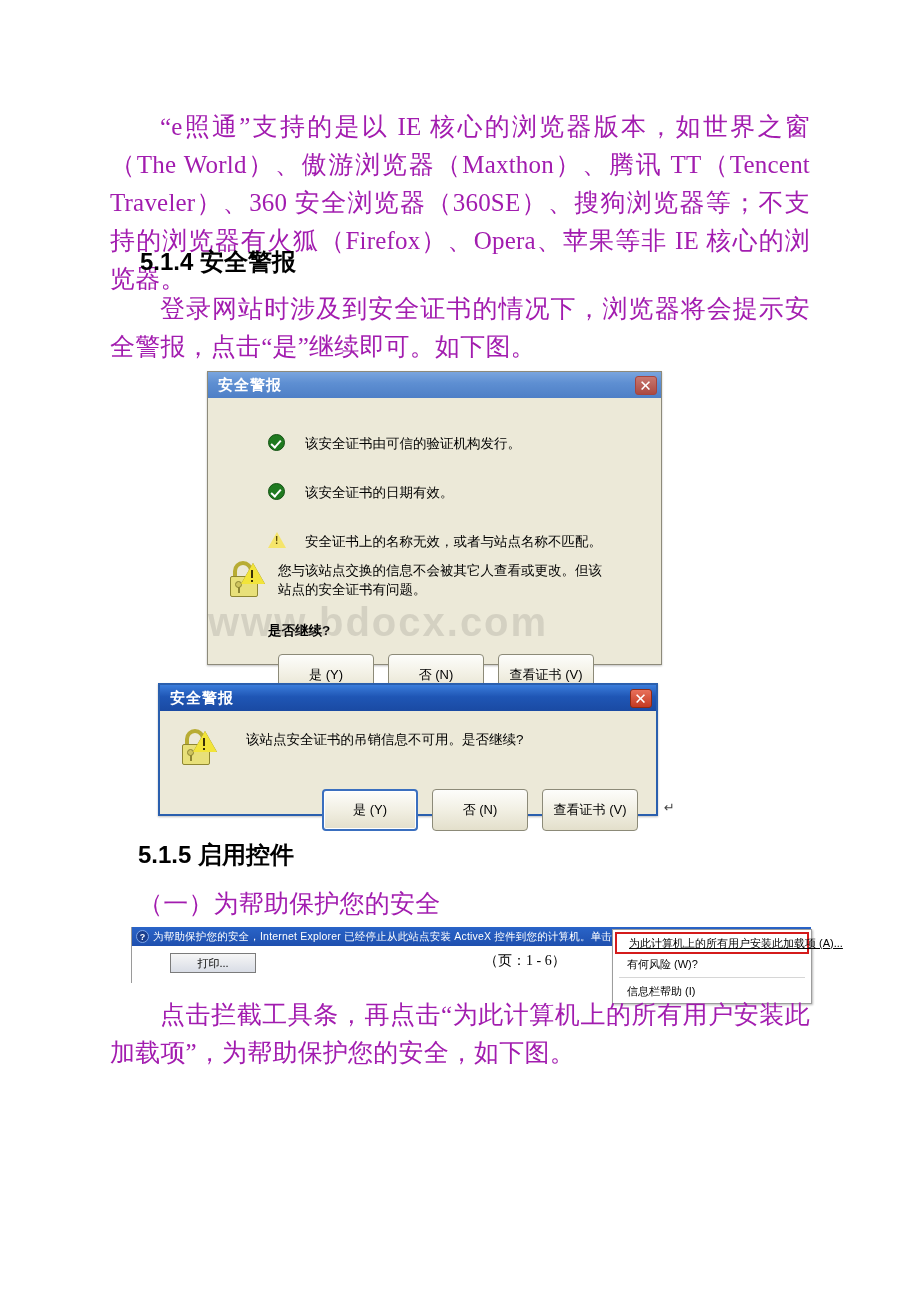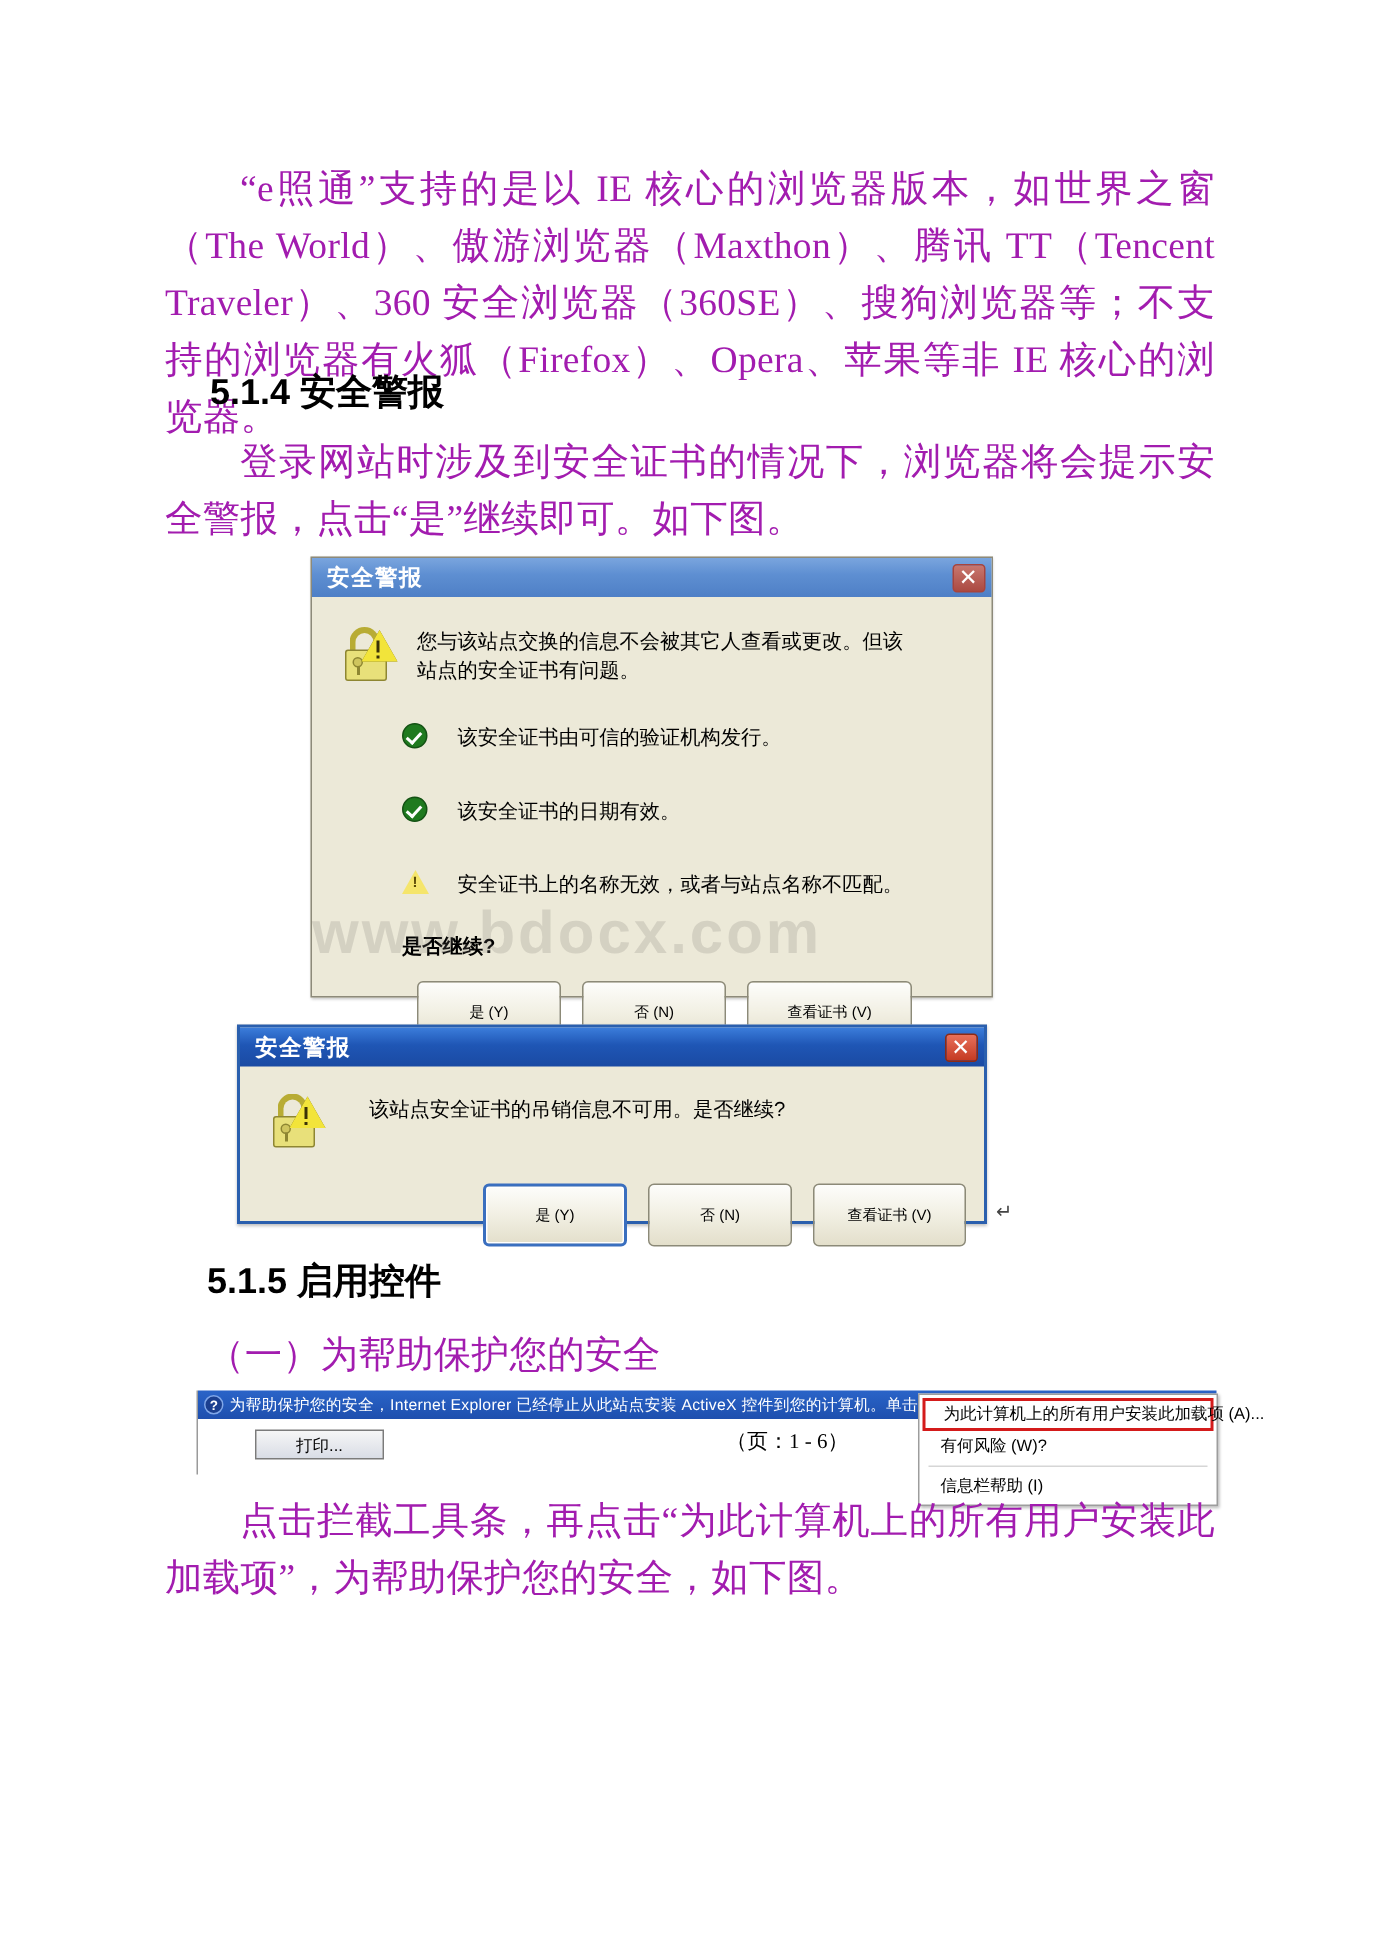--- a/index.html
+++ b/index.html
@@ -161,26 +161,26 @@
     position: absolute; left: -2px; top: 4px;
     font-family: "Liberation Sans", "DejaVu Sans", sans-serif;
     font-size: 10px; font-weight: bold; color: #5a4a06;
     line-height: 1;
   }
 
   
   .xp-btn {
     min-width: 96px;
     height: 42px;
-    padding: 0 26px;
+    padding: 0 10px;
     background: linear-gradient(180deg, #fdfdfb 0%, #f2f0e4 48%, #e3dfcb 100%);
     border: 1px solid #8c8a78;
     border-radius: 4px;
     font-family: "Liberation Sans", "DejaVu Sans", sans-serif;
-    font-size: 10px;
+    font-size: 13px;
     color: #000;
     display: flex; align-items: center; justify-content: center;
     cursor: pointer;
     white-space: nowrap;
   }
   .xp-btn.default {
     border: 2px solid #3a6fbf;
     box-shadow: inset 0 0 0 1px #ffffff;
   }
   .btn-row { display: flex; gap: 14px; }
@@ -264,20 +264,21 @@
   .ctx-item {
     padding: 3px 12px 3px 14px;
     white-space: nowrap;
     line-height: 14px;
     cursor: pointer;
   }
   .ctx-item.highlight {
     border: 2px solid #d41b1b;
     margin: 0 2px;
     padding: 2px 10px 2px 12px;
+    text-decoration: underline;
   }
   .ctx-sep {
     height: 1px;
     background: #d6d6d6;
     margin: 3px 6px;
   }
   .ie-para-mark {
     position: absolute;
     font-family: "Liberation Sans", "DejaVu Sans", sans-serif;
     font-size: 13px;
@@ -296,50 +297,50 @@
   <div class="doc-para" id="para-514">登录网站时涉及到安全证书的情况下，浏览器将会提示安全警报，点击“是”继续即可。如下图。</div>
 
   <div class="xp-dialog" id="dialog1" style="left:207px; top:371px; width:455px; height:294px;">
 
     <div class="xp-titlebar" style="background:linear-gradient(180deg,#7aa5de 0%,#5e8fd2 42%,#4e7fc6 100%);">
       <span class="xp-title-text">安全警报</span>
       <span class="xp-close" style="background:linear-gradient(180deg,#c8776f 0%,#ab4a42 100%);">✕</span>
     </div>
 
     <div class="xp-body" style="height:266px;">
+
+      <div style="padding:26px 0 0 48px;">
+
+        <div class="status-row" style="margin-bottom:30px;">
+          <span class="ok-icon"></span>
+          <span class="xp-text" style="margin-left:20px;">该安全证书由可信的验证机构发行。</span>
+        </div>
+
+        <div class="status-row" style="margin-bottom:30px;">
+          <span class="ok-icon"></span>
+          <span class="xp-text" style="margin-left:20px;">该安全证书的日期有效。</span>
+        </div>
+
+        <div class="status-row">
+          <span class="warn-icon"></span>
+          <span class="xp-text" style="margin-left:19px;">安全证书上的名称无效，或者与站点名称不匹配。</span>
+        </div>
+      </div>
 
       <div style="display:flex; gap:12px; padding:8px 6px 0 8px;">
         <div class="lock-icon">
           <div class="shackle"></div>
           <div class="body"></div>
           <div class="keyhole"></div>
           <div class="keyslot"></div>
           <div class="tri"></div>
           <div class="tri-inner"></div>
           <div class="tri-dot"></div>
         </div>
         <div class="xp-text" style="width:330px; padding-top:2px;">您与该站点交换的信息不会被其它人查看或更改。但该站点的安全证书有问题。</div>
-      </div>
-
-      <div style="padding:26px 0 0 48px;">
-
-        <div class="status-row" style="margin-bottom:30px;">
-          <span class="ok-icon"></span>
-          <span class="xp-text" style="margin-left:20px;">该安全证书由可信的验证机构发行。</span>
-        </div>
-
-        <div class="status-row" style="margin-bottom:30px;">
-          <span class="ok-icon"></span>
-          <span class="xp-text" style="margin-left:20px;">该安全证书的日期有效。</span>
-        </div>
-
-        <div class="status-row">
-          <span class="warn-icon"></span>
-          <span class="xp-text" style="margin-left:19px;">安全证书上的名称无效，或者与站点名称不匹配。</span>
-        </div>
       </div>
 
       <div class="xp-text" style="padding:22px 0 0 48px; font-weight:bold;">是否继续?</div>
 
       <div class="btn-row" style="padding:14px 0 0 58px;">
         <div class="xp-btn">是 (Y)</div>
         <div class="xp-btn">否 (N)</div>
         <div class="xp-btn">查看证书 (V)</div>
       </div>
     </div>

